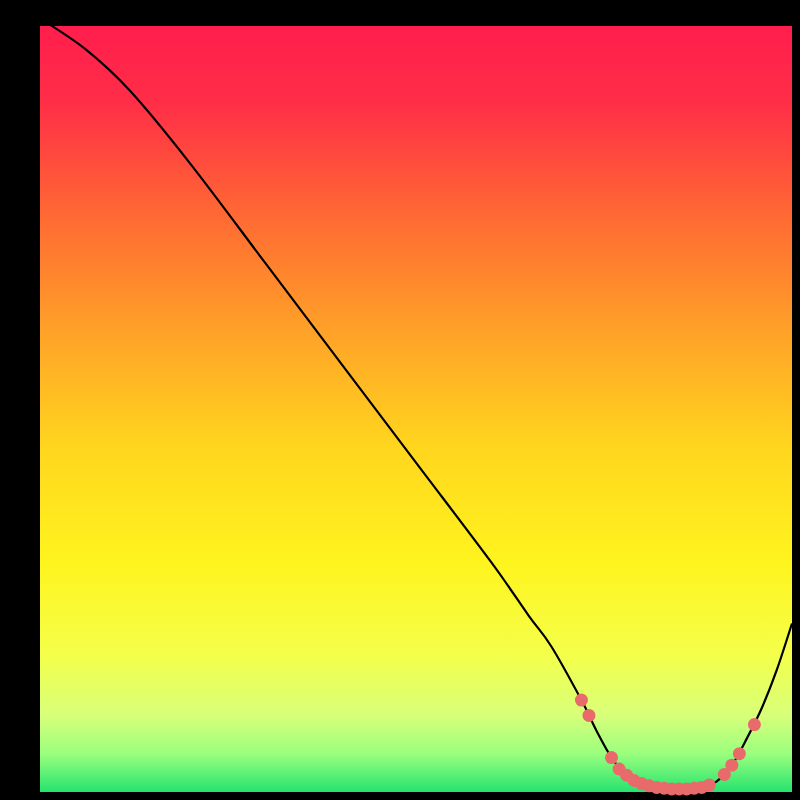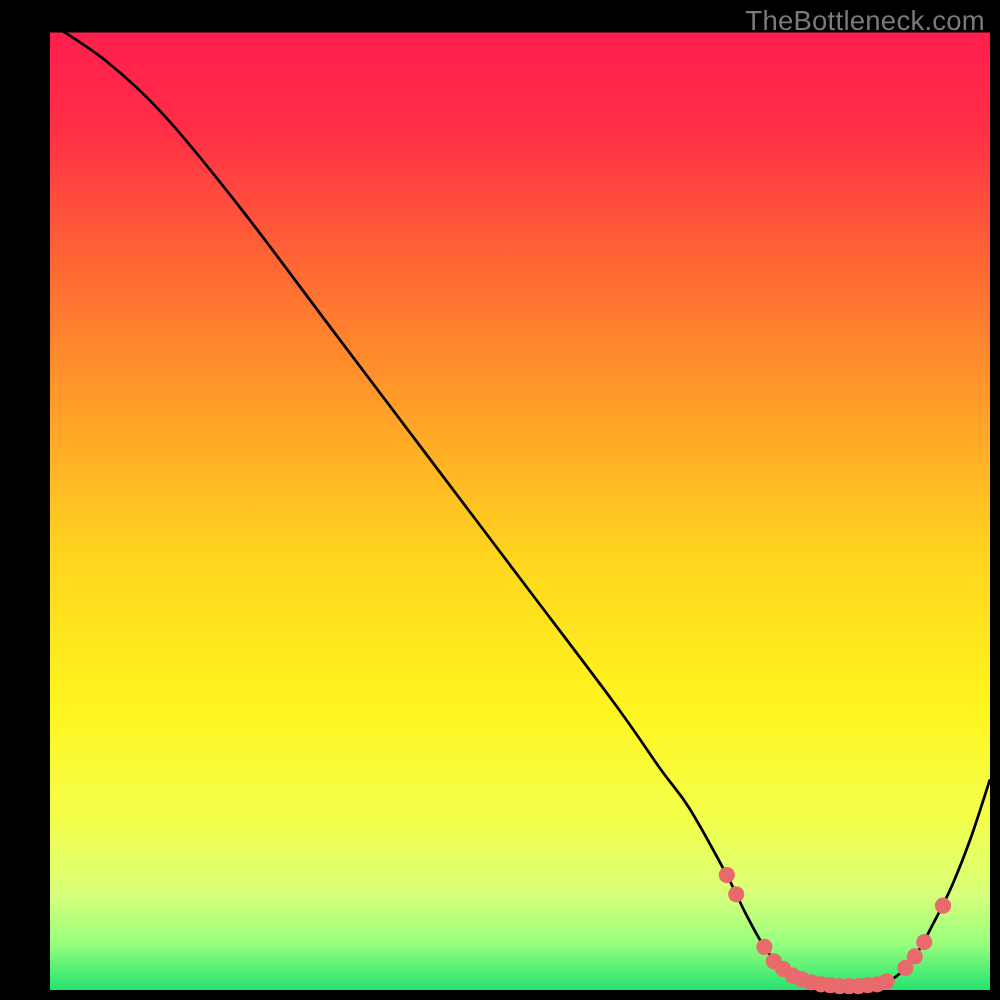--- a/index.html
+++ b/index.html
@@ -35,21 +35,20 @@
     display: block;
     width: 752px;
     height: 766px;
     overflow: visible;
   }
 </style>
 </head>
 <body>
 
 <div class="stage">
-  <div class="attribution">TheBottleneck.com</div>
 
   <div class="plot-wrapper">
     <svg viewBox="0 0 752 766">
       <defs>
         <linearGradient id="bg-grad" x1="0" y1="0" x2="0" y2="1">
             <stop offset="0%" stop-color="#ff1e4d"></stop>
             <stop offset="10%" stop-color="#ff2e47"></stop>
             <stop offset="25%" stop-color="#ff6a33"></stop>
             <stop offset="40%" stop-color="#ffa228"></stop>
             <stop offset="55.00000000000001%" stop-color="#ffd61e"></stop>

